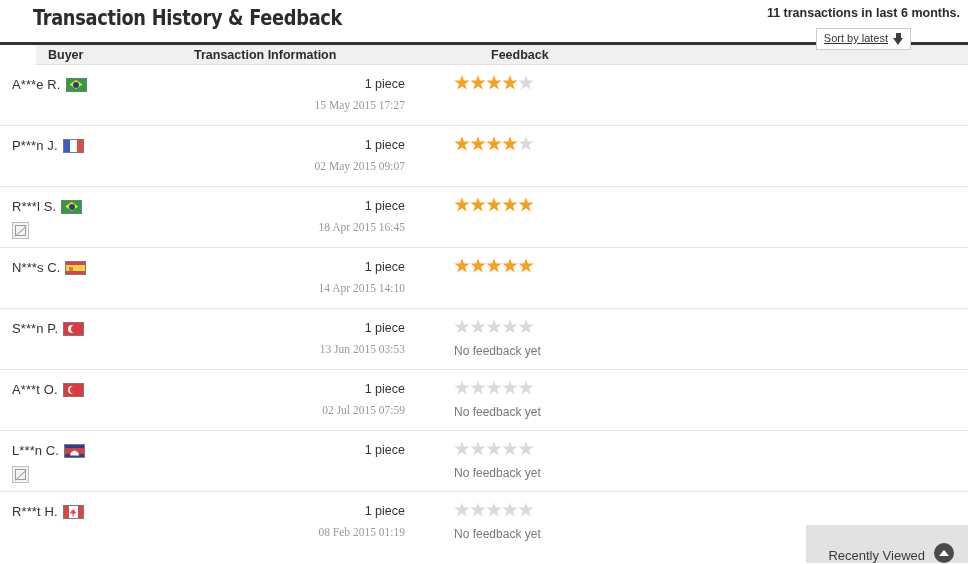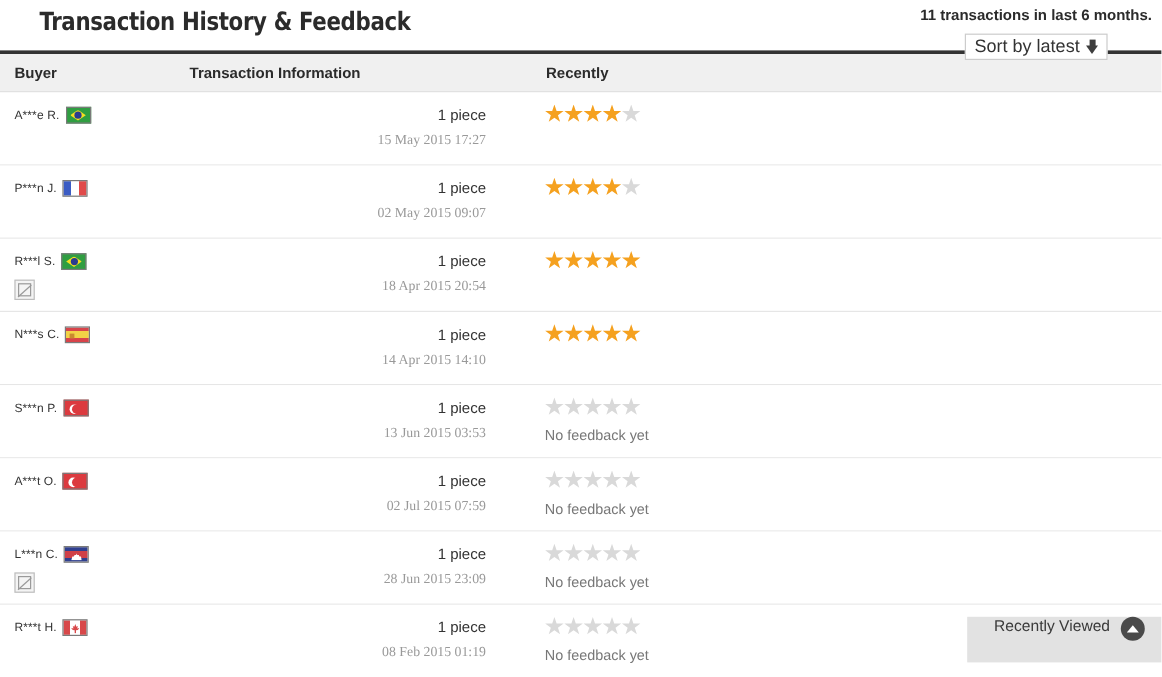--- a/index.html
+++ b/index.html
@@ -50,25 +50,26 @@
     color: #2b2b2b;
     white-space: nowrap;
   }
   .sort-btn {
     display: inline-flex;
     align-items: center;
     gap: 5px;
     border: 1px solid #cccccc;
     background: #ffffff;
     padding: 2px 6px 3px 7px;
-    font-size: 15px;
+    font-size: 11px;
     color: #333333;
     white-space: nowrap;
     cursor: pointer;
     line-height: 15px;
+    text-decoration: underline;
   }
   .arrow-down {
     display: inline-block;
     width: 11px;
     height: 12px;
     position: relative;
   }
   .arrow-down::before {
     content: "";
     position: absolute;
@@ -88,24 +89,25 @@
 
   
   .table {
     width: 968px;
     border-top: 3px solid #333333;
     box-sizing: border-box;
   }
   .thead {
     display: flex;
     align-items: center;
-    height: 32px;
+    height: 20px;
     background: #f0f0f0;
     border-bottom: 1px solid #dedede;
     box-sizing: border-box;
+    margin-left: 36px;
   }
   .th {
     font-size: 12.5px;
     font-weight: bold;
     color: #2b2b2b;
   }
   .col-buyer   { width: 158px; box-sizing: border-box; padding-left: 12px; }
   .col-txn     { width: 287px; box-sizing: border-box; }
   .col-feed    { flex: 1;      box-sizing: border-box; padding-left: 10px; }
 
@@ -124,21 +126,21 @@
     box-sizing: border-box;
     padding: 12px 0 0 12px;
   }
   .buyer-line {
     display: flex;
     align-items: center;
     gap: 5px;
     white-space: nowrap;
   }
   .buyer-name {
-    font-size: 10px;
+    font-size: 13px;
     color: #333333;
     letter-spacing: 0.1px;
   }
   .flag {
     display: inline-block;
     width: 21px;
     height: 14px;
     border: 1px solid #7a7a7a;
     box-sizing: border-box;
     position: relative;
@@ -305,25 +307,25 @@
   .no-feedback {
     font-size: 12px;
     color: #777777;
     margin-top: 9px;
   }
 
   
   .recently-viewed {
     position: absolute;
     right: 0px;
-    bottom: 12px;
+    bottom: 1px;
     height: 38px;
     background: #e2e2e2;
     display: flex;
-    align-items: flex-start;
+    align-items: flex-end;
     gap: 9px;
     padding: 0 14px 0 22px;
     font-size: 13px;
     color: #3a3a3a;
     cursor: pointer;
     box-sizing: border-box;
   }
   .circle-up {
     width: 20px;
     height: 20px;
@@ -355,21 +357,21 @@
       <span class="arrow-down"></span>
     </span>
   </div>
 </div>
 
 <div class="table">
 
   <div class="thead">
     <div class="th col-buyer">Buyer</div>
     <div class="th col-txn">Transaction Information</div>
-    <div class="th col-feed">Recently</div>
+    <div class="th col-feed">Feedback</div>
   </div>
 
   <div id="rows-container">
       <div class="row">
         <div class="buyer-cell">
           <div class="buyer-line">
             <span class="buyer-name">A***e R.</span>
             <span class="flag flag-br"></span>
           </div>
         </div>
@@ -411,21 +413,21 @@
       <div class="row">
         <div class="buyer-cell">
           <div class="buyer-line">
             <span class="buyer-name">R***l S.</span>
             <span class="flag flag-br"></span>
           </div>
           <div class="broken-img"></div>
         </div>
         <div class="txn-cell">
           <div class="txn-qty">1 piece</div>
-          <div class="txn-date">18 Apr 2015 20:54</div>
+          <div class="txn-date">18 Apr 2015 16:45</div>
         </div>
         <div class="feed-cell">
           <div class="stars">
             <span class="star filled"></span>
             <span class="star filled"></span>
             <span class="star filled"></span>
             <span class="star filled"></span>
             <span class="star filled"></span>
           </div>
         </div>
@@ -498,21 +500,20 @@
       <div class="row">
         <div class="buyer-cell">
           <div class="buyer-line">
             <span class="buyer-name">L***n C.</span>
             <span class="flag flag-kh"></span>
           </div>
           <div class="broken-img"></div>
         </div>
         <div class="txn-cell">
           <div class="txn-qty">1 piece</div>
-          <div class="txn-date">28 Jun 2015 23:09</div>
         </div>
         <div class="feed-cell">
           <div class="stars">
             <span class="star"></span>
             <span class="star"></span>
             <span class="star"></span>
             <span class="star"></span>
             <span class="star"></span>
           </div>
           <div class="no-feedback">No feedback yet</div>

